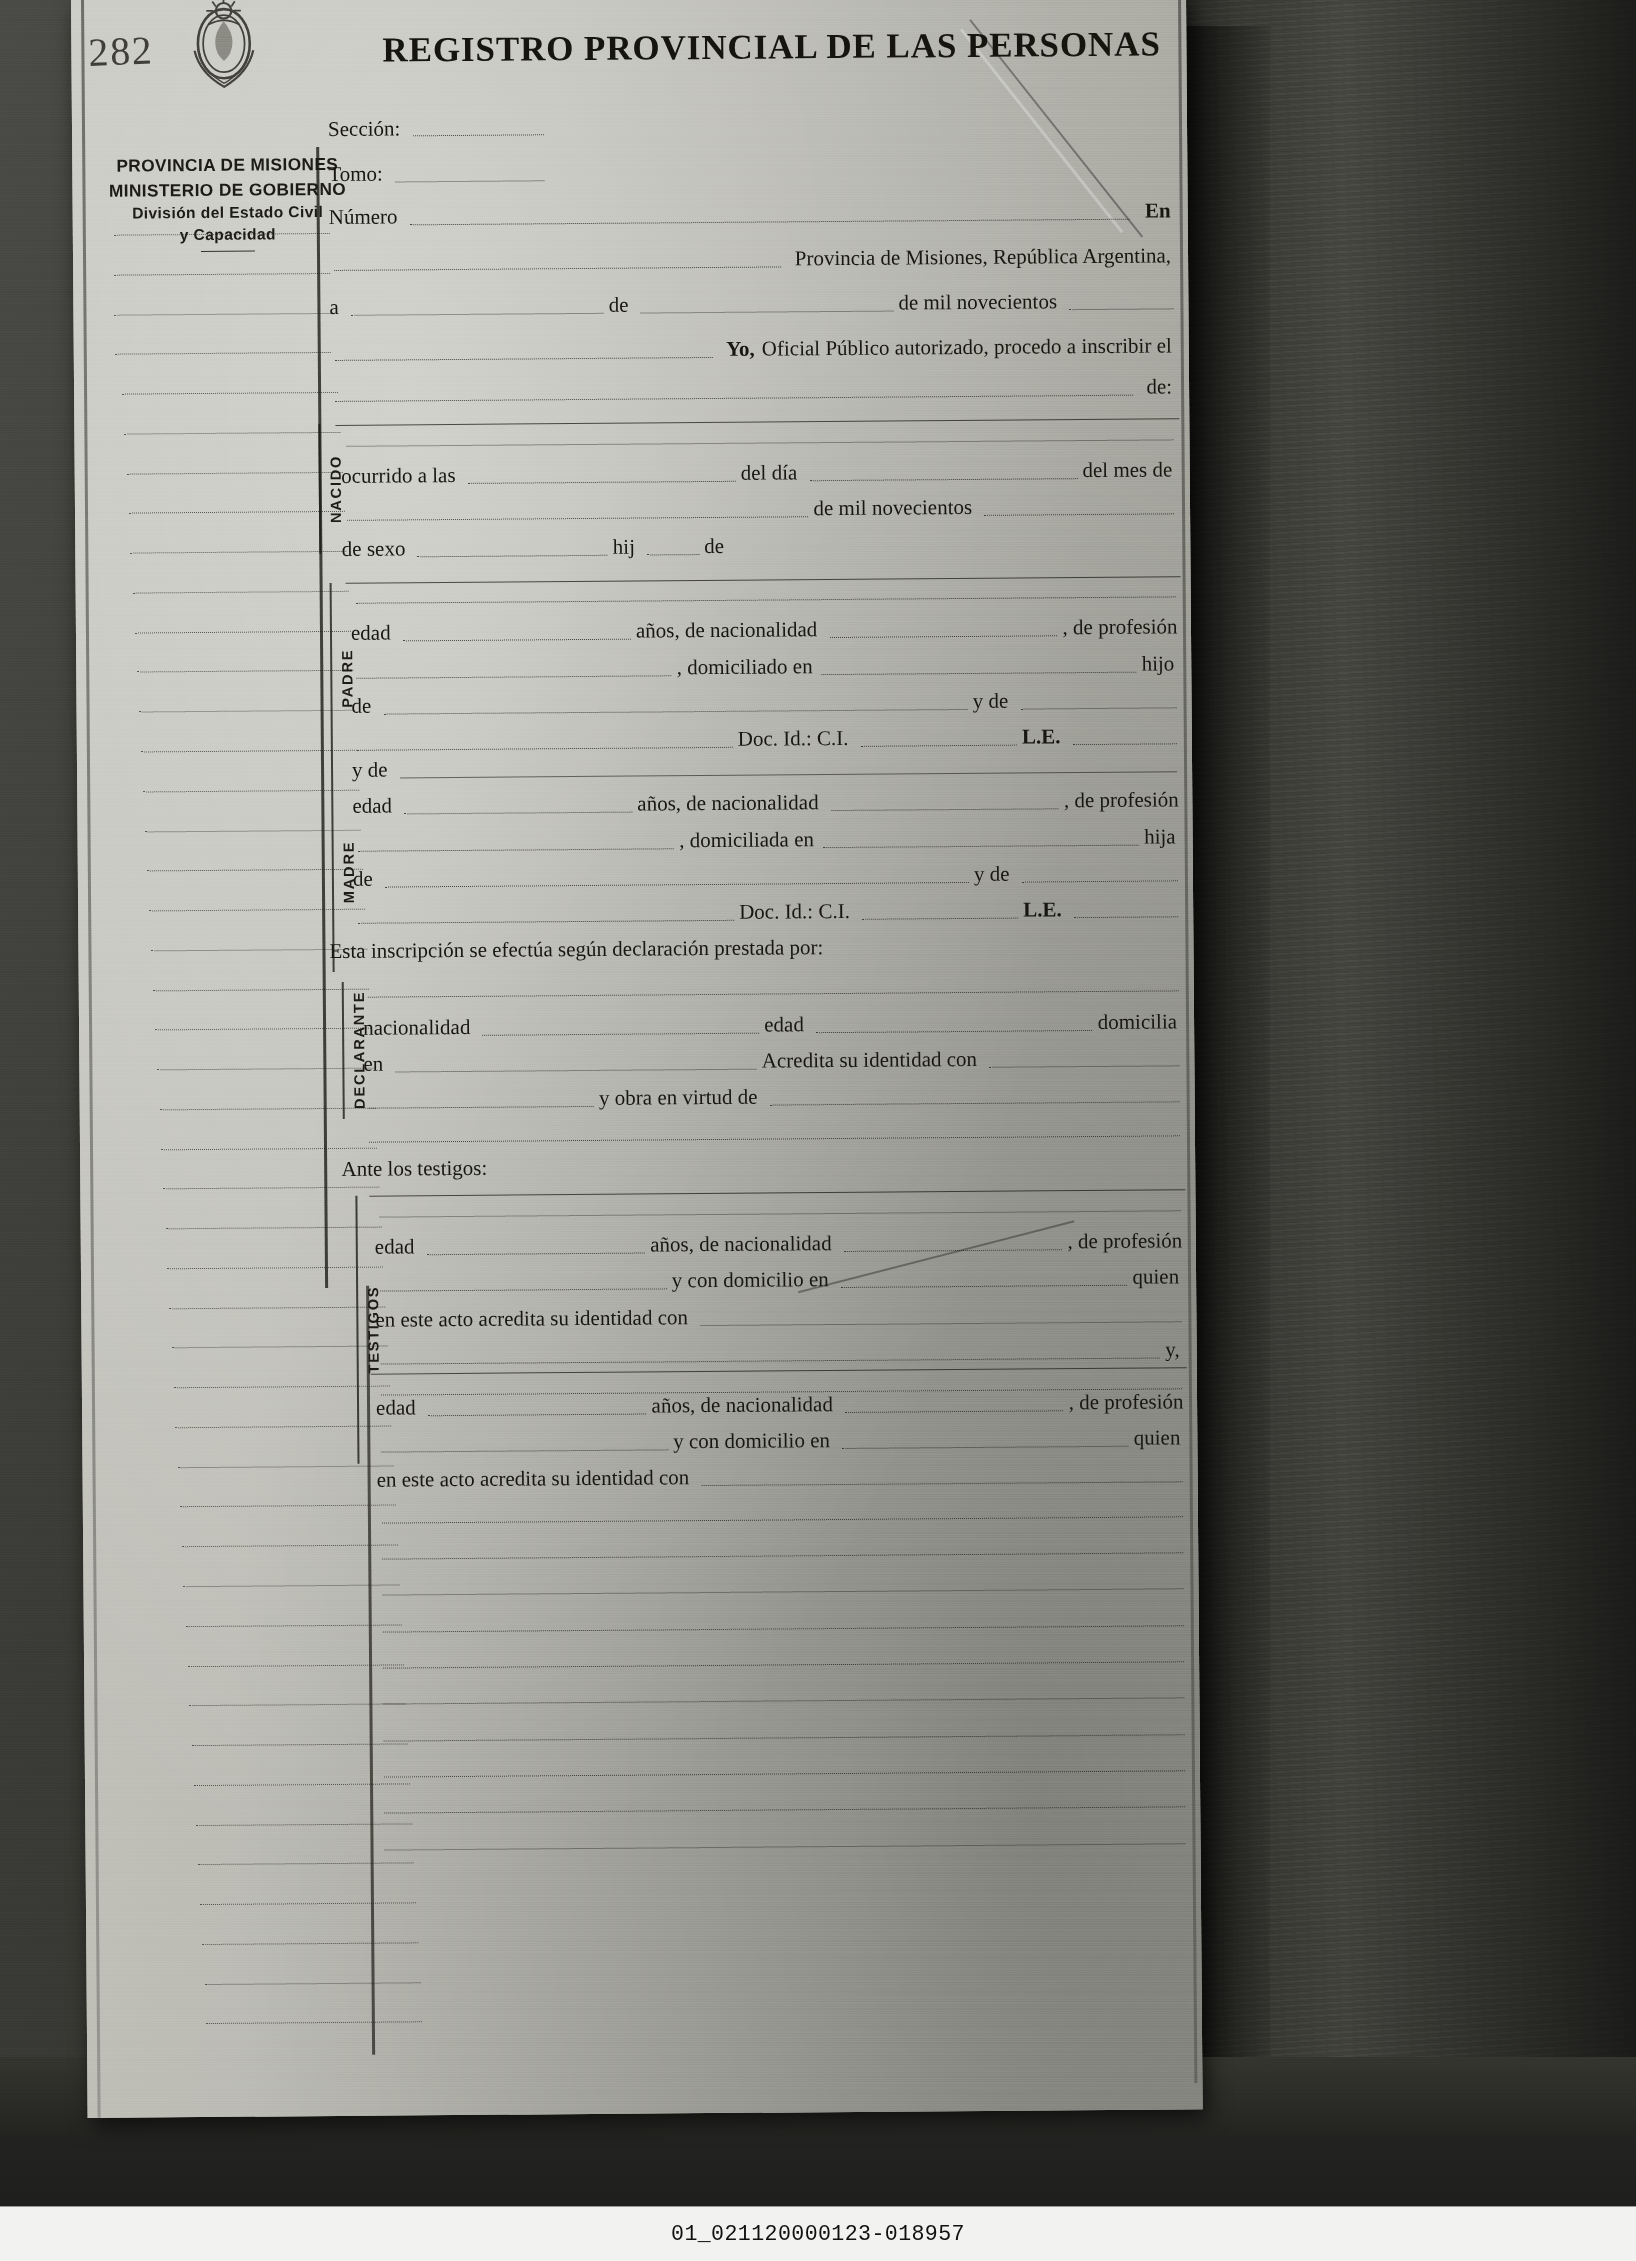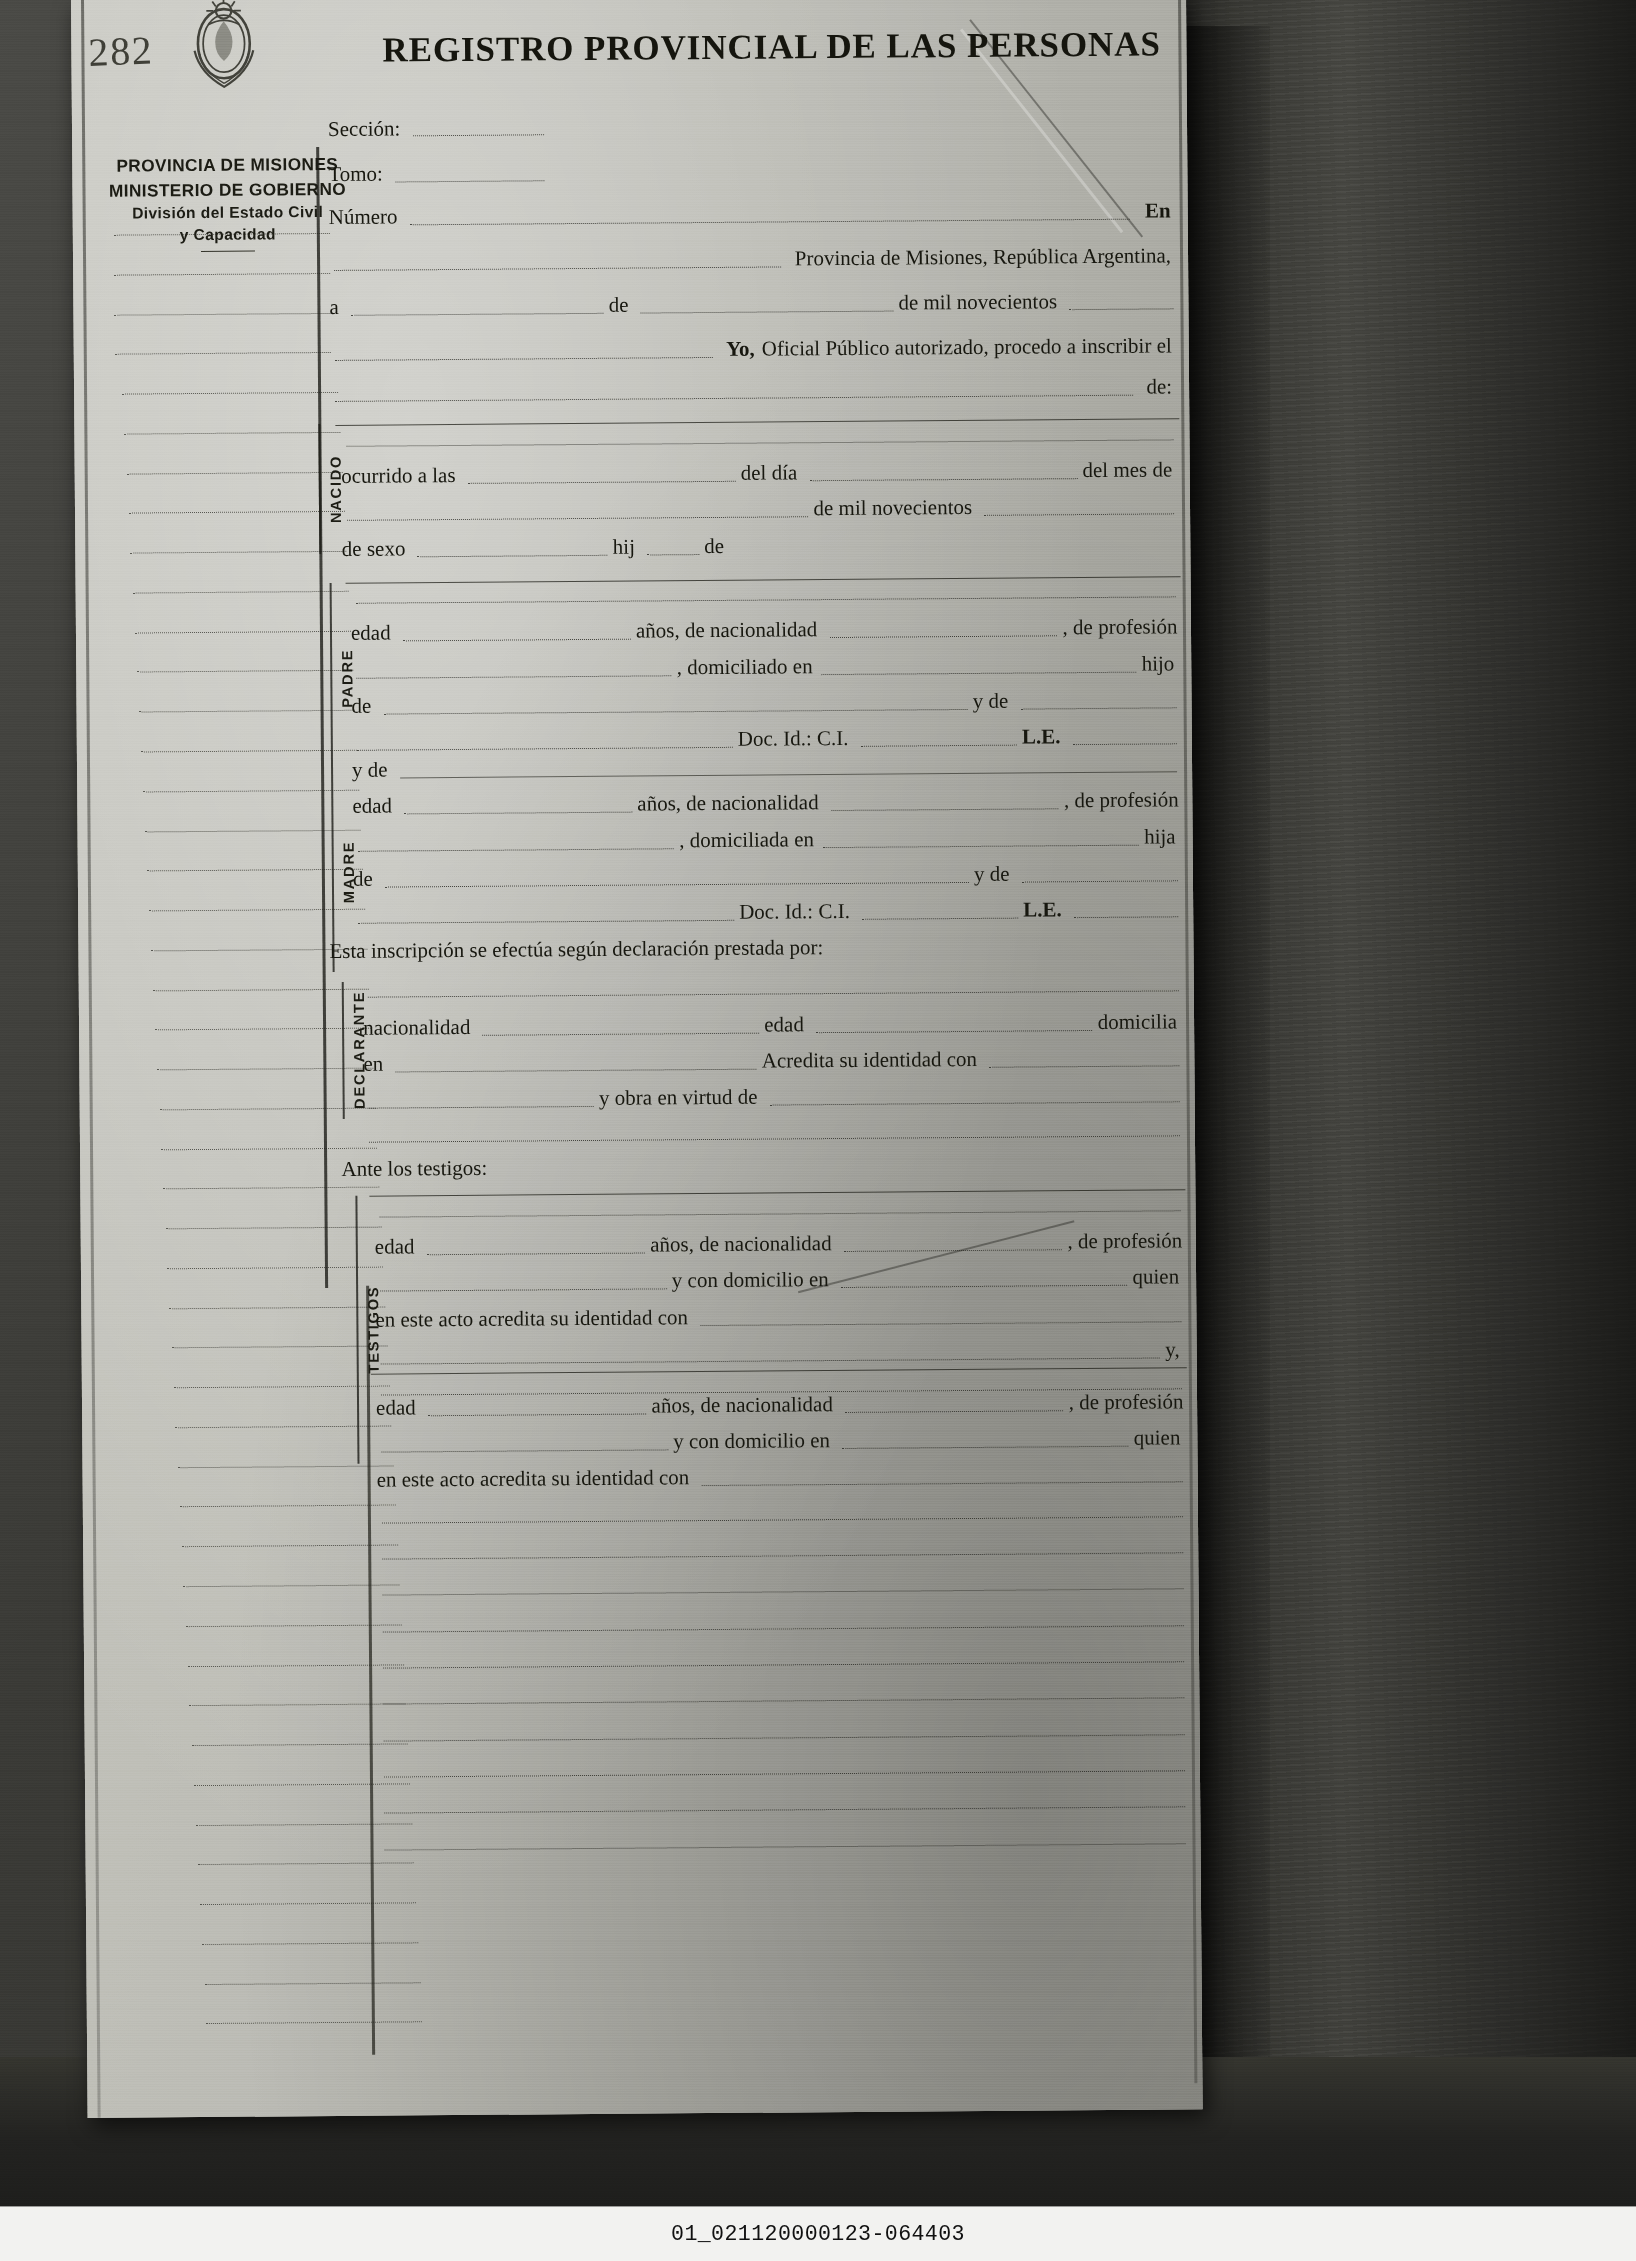--- a/index.html
+++ b/index.html
@@ -612,16 +612,16 @@
       <div class="frow" style="position:absolute;left:50px;top:1731px;width:811px;">
           <span class="fill"></span>
         </div>
 
     </div>
   </div>
 
   <div id="grain"></div>
 
   <div id="caption">
-    <span>01_021120000123-064403</span>
+    <span>01_021120000123-018957</span>
   </div>
 </div>
 
 
 </body></html>

